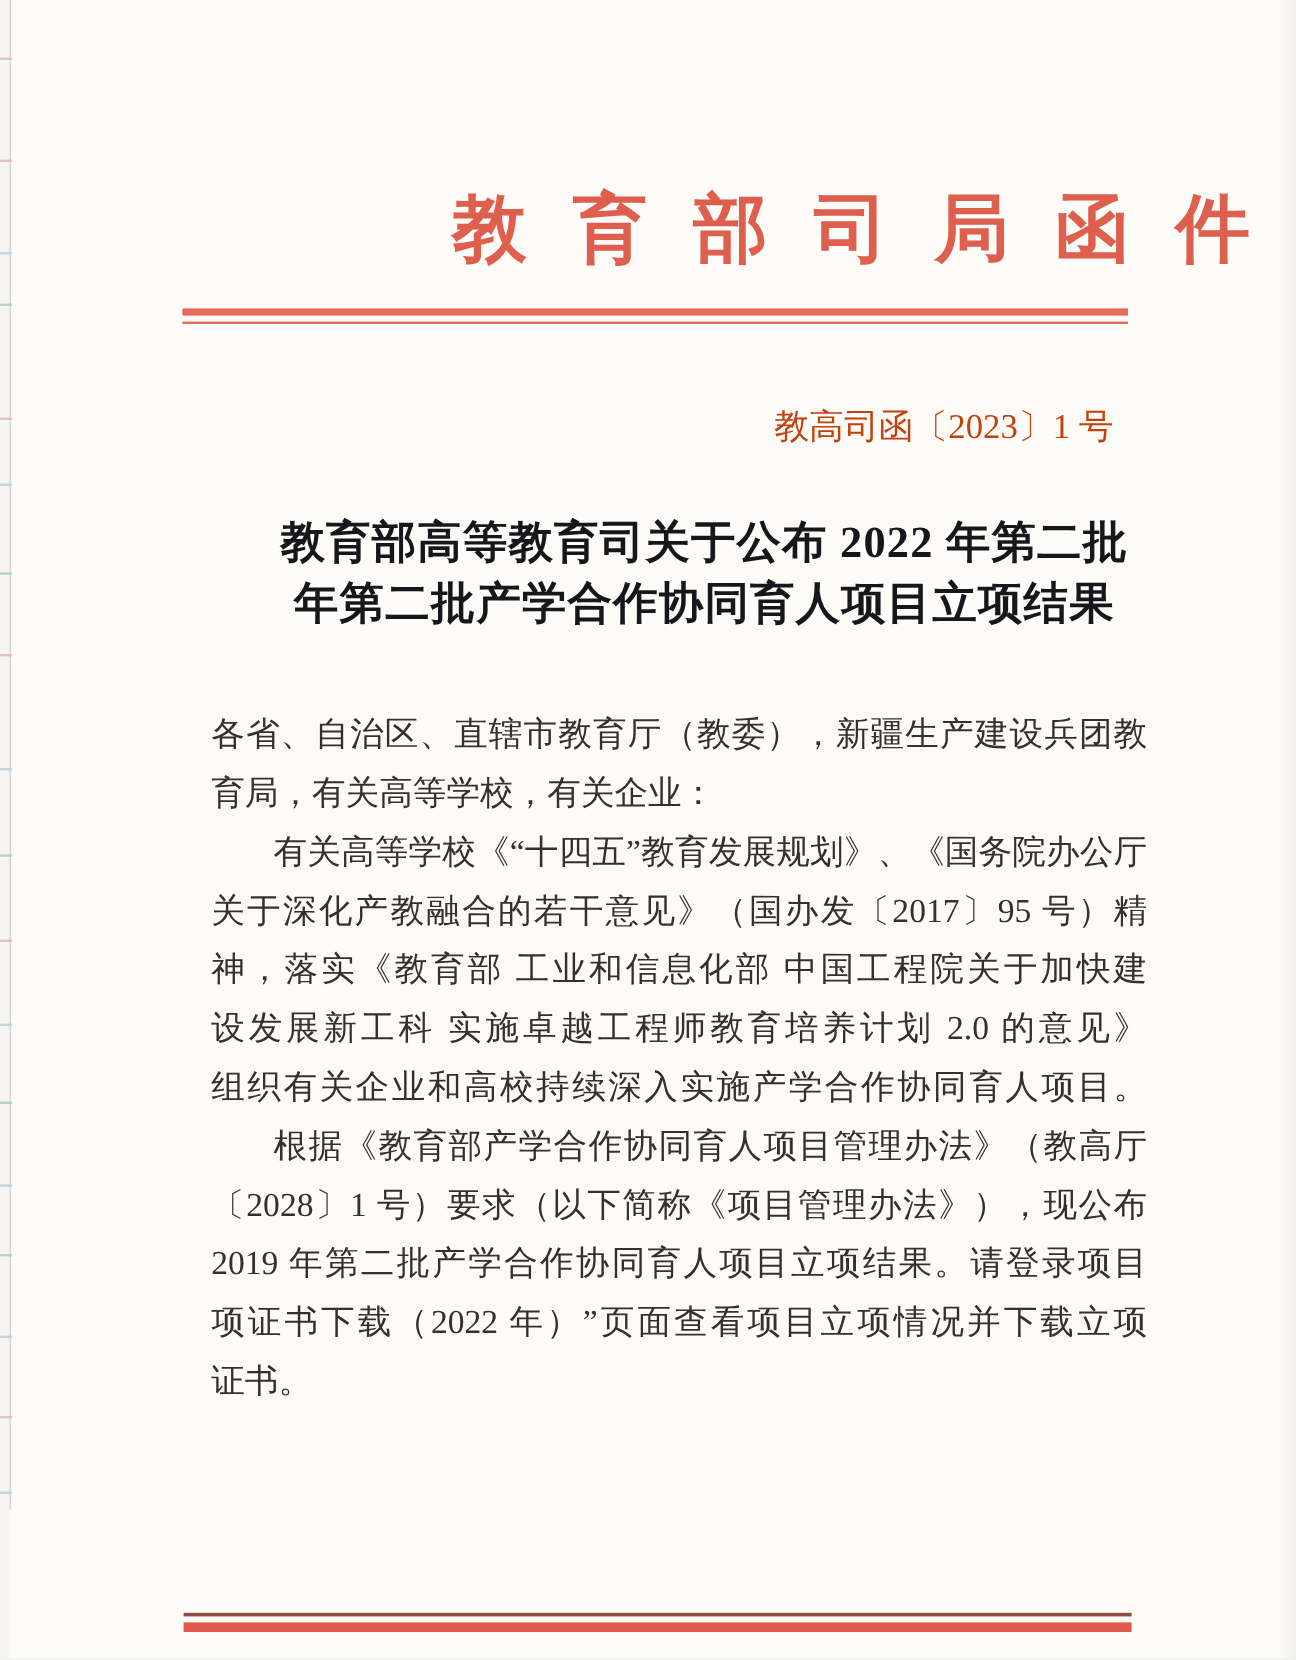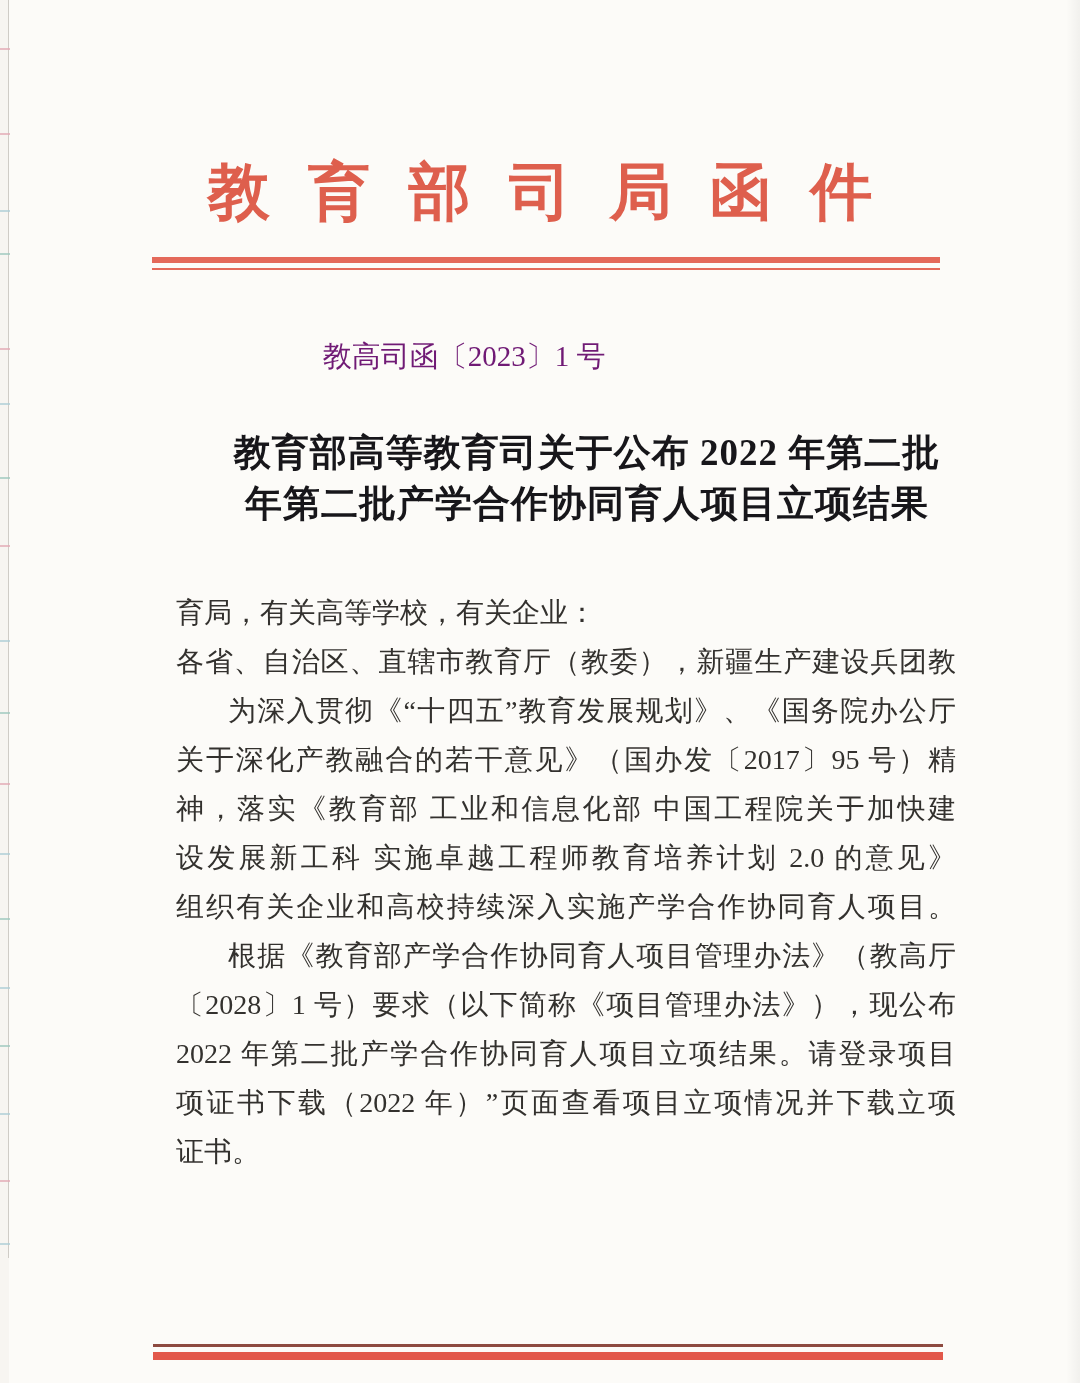--- a/index.html
+++ b/index.html
@@ -27,34 +27,34 @@
     position: absolute; left: 8px; top: 0; width: 1px; height: 1258px;
     background: #cfccc6;
   }
   .tick { position: absolute; left: 0; width: 10px; height: 2px; opacity: 0.75; }
   .tick.pink { background: #e3a9b4; }
   .tick.blue { background: #aecdd6; }
   .tick.teal { background: #9fc8bd; }
 
   .letterhead {
     position: absolute; top: 152px; left: 0; width: 100%;
-    text-align: center;
+    text-align: right;
     font-size: 62px; line-height: 80px; font-weight: 700;
     color: #de5f4d;
     letter-spacing: 0.62em; padding-left: 0.62em; box-sizing: border-box;
   }
   .rule-top-thick { position: absolute; left: 152px; top: 257px; width: 788px; height: 6px; background: #e4695a; }
   .rule-top-thin  { position: absolute; left: 152px; top: 268px; width: 788px; height: 2px; background: #e4695a; }
 
   .doc-number {
     position: absolute; top: 338px; left: 0; width: 100%;
     box-sizing: border-box; padding-right: 152px;
-    text-align: center;
+    text-align: right;
     font-size: 29px; line-height: 36px;
-    color: #701a75;
+    color: #c2410c;
   }
 
   .doc-title {
     position: absolute; top: 427px; left: 0; width: 100%;
     text-align: center;
     font-size: 37px; line-height: 51px; font-weight: 700;
     color: #17161a; letter-spacing: 1px; padding-left: 47px;
   }
 
   .body-text {
@@ -101,30 +101,30 @@
   <div class="rule-top-thin"></div>
 
   <div class="doc-number">教高司函〔2023〕1 号</div>
 
   <div class="doc-title">
     <div>教育部高等教育司关于公布 2022 年第二批</div>
     <div>年第二批产学合作协同育人项目立项结果</div>
   </div>
 
   <div class="body-text">
+    <div class="line jl">各省、自治区、直辖市教育厅（教委），新疆生产建设兵团教</div>
     <div class="line">育局，有关高等学校，有关企业：</div>
-    <div class="line jl">各省、自治区、直辖市教育厅（教委），新疆生产建设兵团教</div>
-    <div class="line jl indent">为深入贯彻《“十四五”教育发展规划》、《国务院办公厅</div>
+    <div class="line jl indent">有关高等学校《“十四五”教育发展规划》、《国务院办公厅</div>
     <div class="line jl">关于深化产教融合的若干意见》（国办发〔2017〕95 号）精</div>
     <div class="line jl">神，落实《教育部 工业和信息化部 中国工程院关于加快建</div>
     <div class="line jl">设发展新工科 实施卓越工程师教育培养计划 2.0 的意见》</div>
     <div class="line jl">组织有关企业和高校持续深入实施产学合作协同育人项目。</div>
     <div class="line jl indent">根据《教育部产学合作协同育人项目管理办法》（教高厅</div>
     <div class="line jl">〔2028〕1 号）要求（以下简称《项目管理办法》），现公布</div>
-    <div class="line jl">2022 年第二批产学合作协同育人项目立项结果。请登录项目</div>
+    <div class="line jl">2019 年第二批产学合作协同育人项目立项结果。请登录项目</div>
     <div class="line jl">项证书下载（2022 年）”页面查看项目立项情况并下载立项</div>
     <div class="line">证书。</div>
   </div>
 
   <div class="rule-bottom-thin"></div>
   <div class="rule-bottom-thick"></div>
 
 </div>
 
 </body></html>

